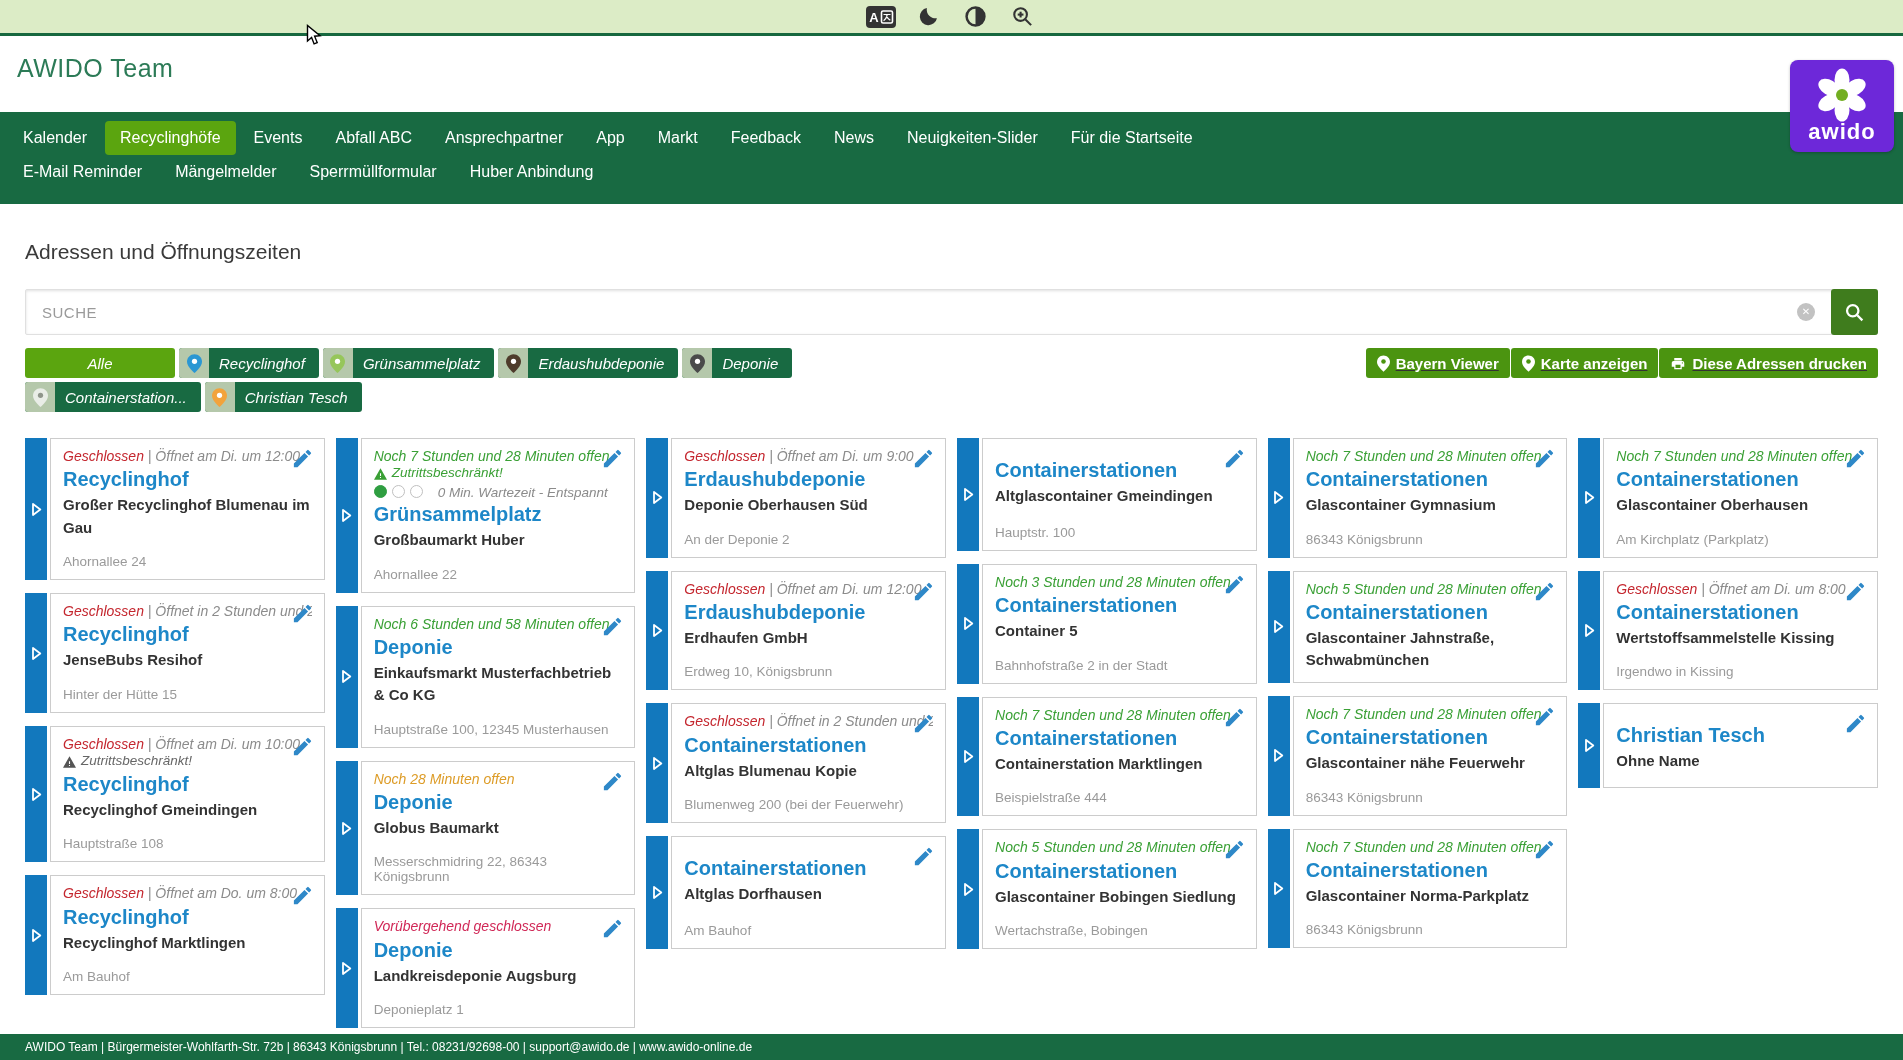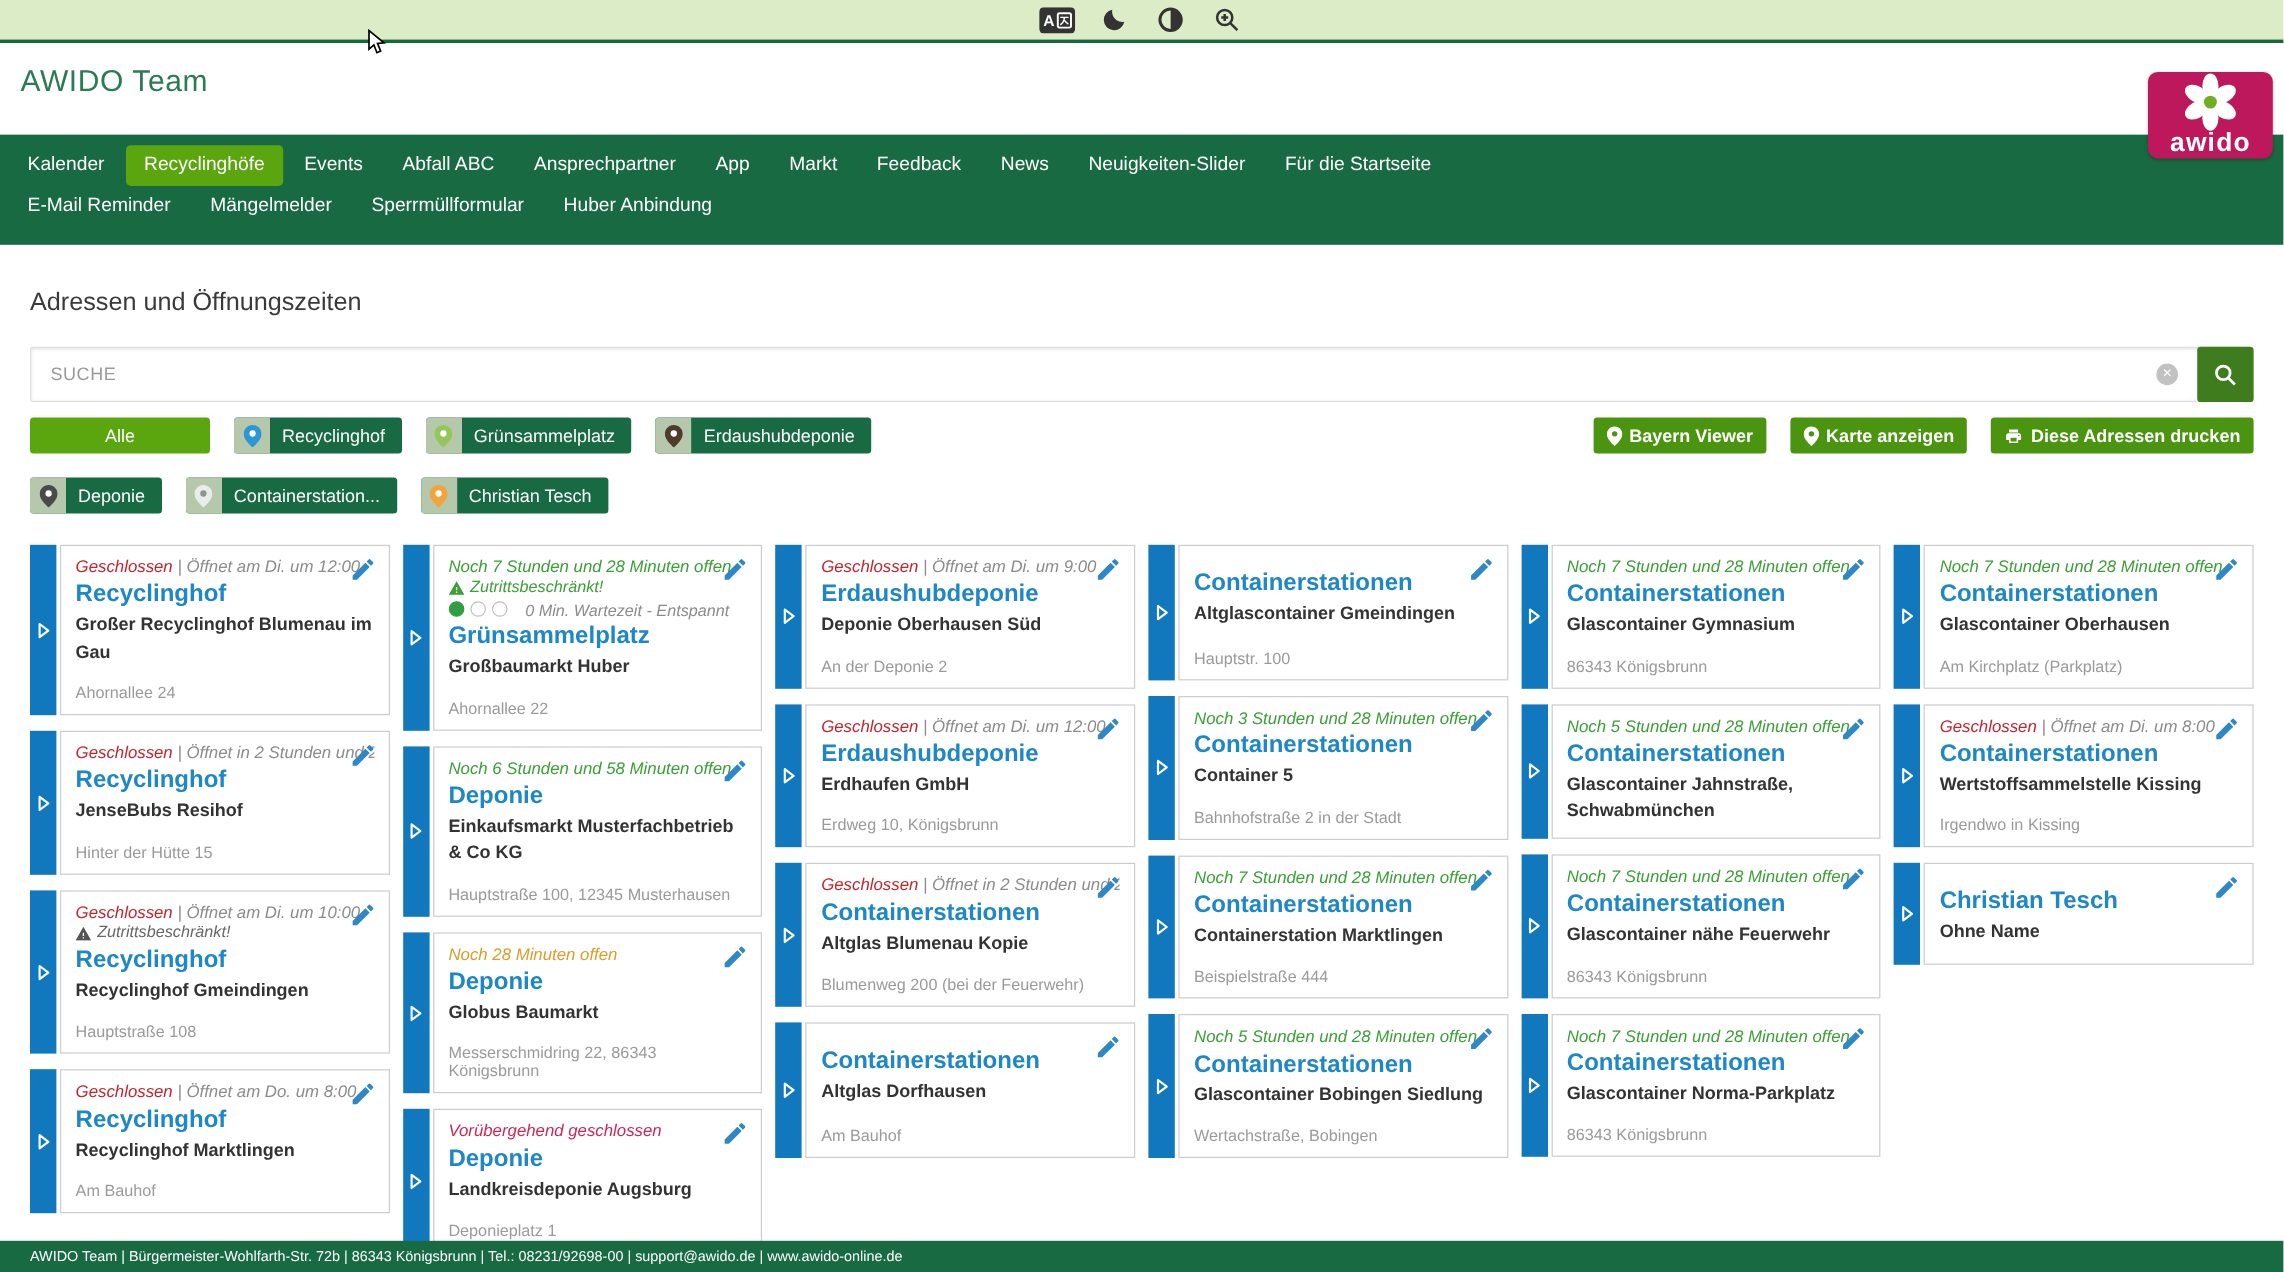--- a/index.html
+++ b/index.html
@@ -14,22 +14,22 @@
     display: flex; align-items: center; justify-content: center; gap: 17px;
   }
   .topbar .tb-icon { width: 30px; height: 24px; display: flex; align-items: center; justify-content: center; cursor: pointer; }
   
   .site-header { height: 76px; background: #fff; position: relative; }
   .site-title {
     position: absolute; left: 17px; top: 18px;
     font-size: 25px; font-weight: 300; letter-spacing: .5px; color: #2c7b57;
   }
   .logo {
-    position: absolute; right: 9px; top: 24px; width: 104px; height: 72px;
-    background: #be185d; border-radius: 8px; z-index: 10;
+    position: absolute; right: 9px; top: 24px; width: 104px; height: 92px;
+    background: #6d28d9; border-radius: 8px; z-index: 10;
     display: flex; flex-direction: column; align-items: center; justify-content: center;
     box-shadow: 0 1px 3px rgba(0,0,0,.25); cursor: pointer;
   }
   .logo-text { color: #fff; font-size: 22px; font-weight: 700; letter-spacing: 1px; margin-top: -6px; }
   
   .navbar { background: #186a42; padding: 9px 8px 15px; }
   .nav-row { display: flex; flex-wrap: nowrap; }
   .nav-item {
     color: #fff; font-size: 16px; font-weight: 400; padding: 8px 15px; margin-right: 3px;
     white-space: nowrap; cursor: pointer; border-radius: 4px;
@@ -51,31 +51,31 @@
   .clear-btn {
     width: 18px; height: 18px; border-radius: 50%; background: #c2c2c2; color: #fff;
     font-size: 10px; line-height: 18px; text-align: center; margin-right: 16px; cursor: pointer; flex: 0 0 auto;
   }
   .search-btn {
     width: 47px; height: 46px; margin: -1px -1px -1px 0; border: none; border-radius: 3px;
     background: #3f7c1d; display: flex; align-items: center; justify-content: center; cursor: pointer; flex: 0 0 auto;
   }
   
   .filter-bar { display: flex; align-items: flex-start; margin-top: 13px; }
-  .chips { display: flex; flex-wrap: wrap; gap: 20px; width: 800px; }
+  .chips { display: flex; flex-wrap: wrap; gap: 4px; width: 800px; font-style: italic; }
   .chip {
     background: #186a42; color: #fff; height: 30px; border-radius: 3px;
     display: flex; align-items: center; font-size: 15px; padding-right: 14px; cursor: pointer; white-space: nowrap;
   }
   .chip.selected { background: #5ba50f; width: 150px; justify-content: center; padding: 0; }
   .chip-icon {
     width: 30px; height: 30px; background: #b5c8ab; border-radius: 3px 0 0 3px;
     display: flex; align-items: center; justify-content: center; margin-right: 10px; flex: 0 0 auto;
   }
-  .actions { margin-left: auto; display: flex; gap: 20px; }
+  .actions { margin-left: auto; display: flex; gap: 1px; text-decoration: underline; }
   .action-btn {
     background: #4b9410; color: #fff; border: none; border-radius: 3px; height: 30px;
     font-family: "Liberation Sans", sans-serif; font-size: 15px; font-weight: 700;
     display: flex; align-items: center; gap: 6px; padding: 0 11px; cursor: pointer; white-space: nowrap;
   }
   
   .cards { display: flex; gap: 11px; margin-top: 26px; align-items: flex-start; padding-bottom: 30px; }
   .card-col { flex: 1; display: flex; flex-direction: column; gap: 13px; min-width: 0; }
   .card { display: flex; min-height: 113px; cursor: pointer; }
   .card.no-addr { min-height: 85px; }

